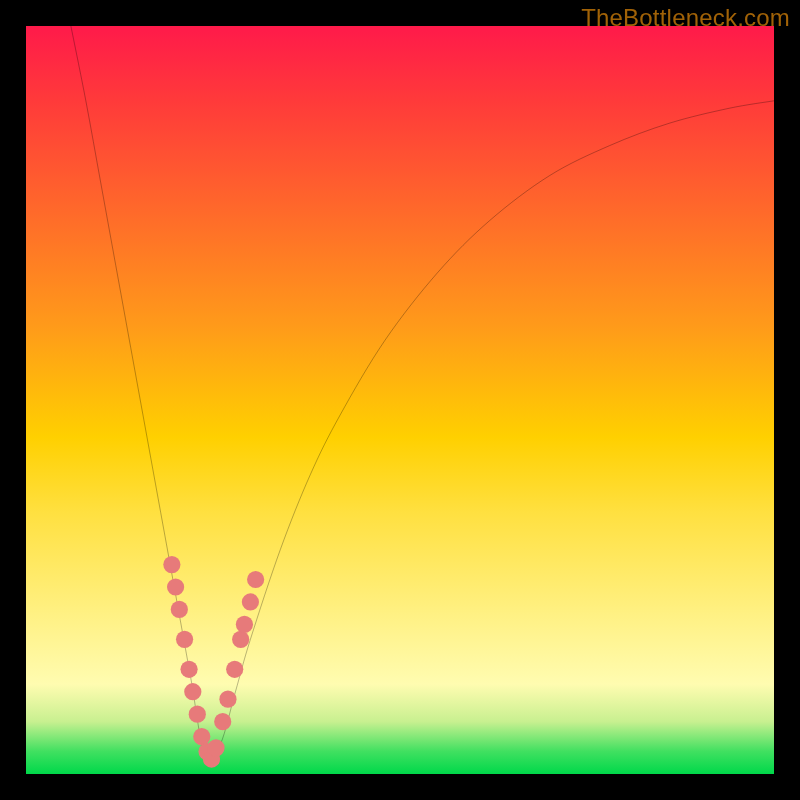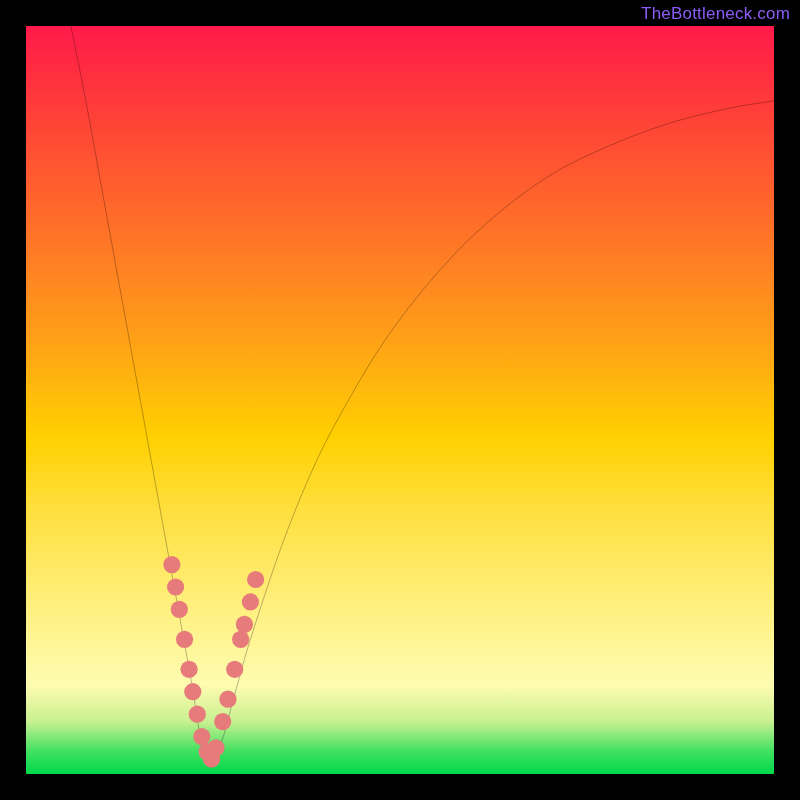--- a/index.html
+++ b/index.html
@@ -43,22 +43,22 @@
     );
   }
   .curve-layer, .points-layer {
     position: absolute;
     inset: 0;
   }
   .watermark {
     position: absolute;
     top: 4px;
     right: 10px;
-    color: #8b5cf6;
-    font-size: 17px;
+    color: #a16207;
+    font-size: 24px;
     font-weight: 400;
     letter-spacing: 0.2px;
     user-select: none;
   }
 </style>
 </head>
 <body>
 
 <div class="frame">
   <div class="plot-area">

